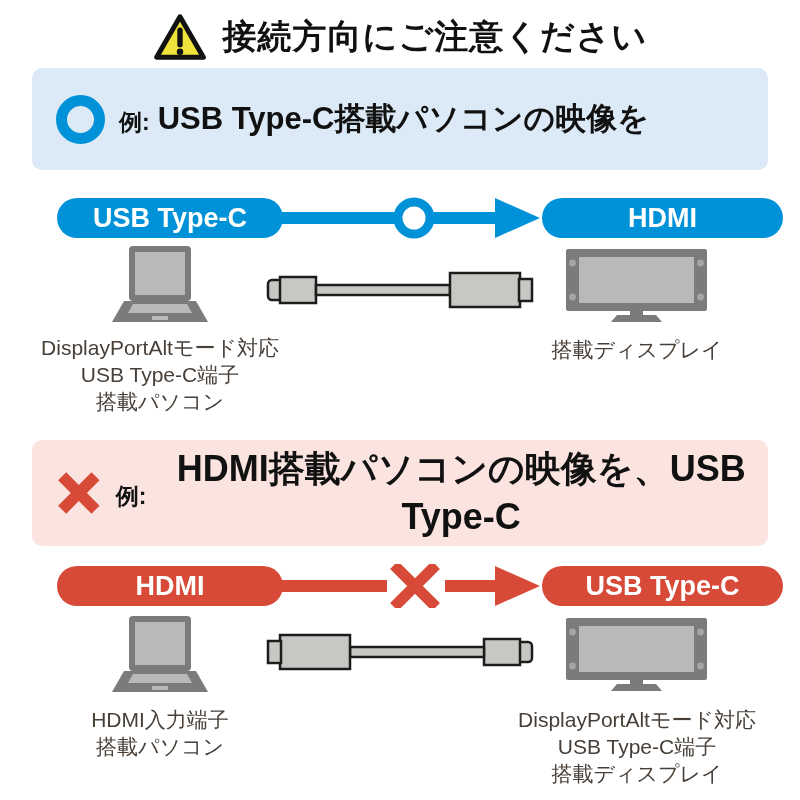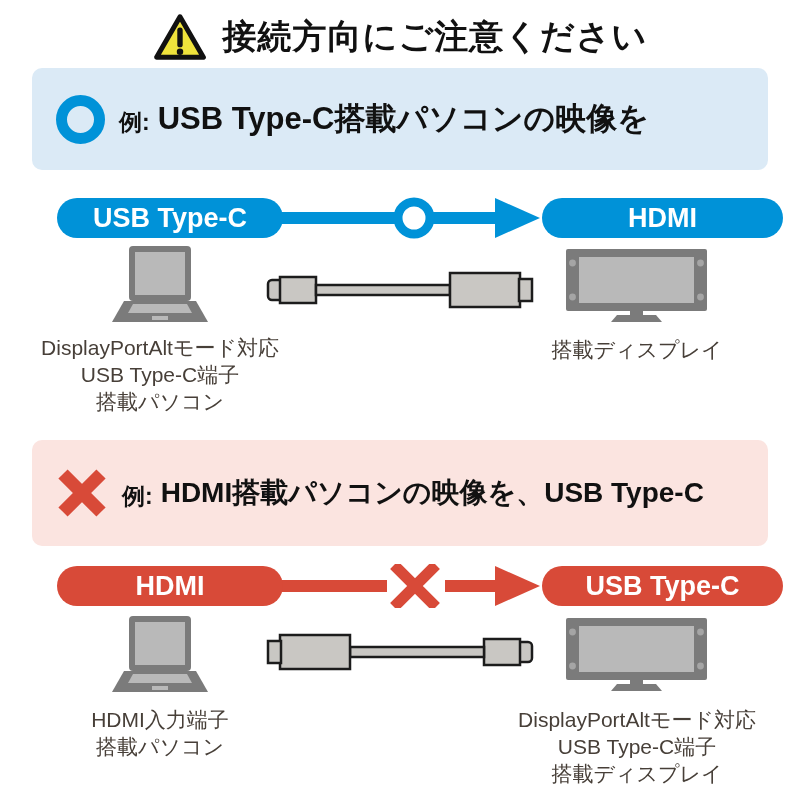--- a/index.html
+++ b/index.html
@@ -14,21 +14,21 @@
 
   
   .ex-box { position:absolute; left:32px; width:736px; border-radius:10px;
             display:flex; align-items:center; padding-left:24px; }
   .ex-box.good { top:68px; height:102px; background:var(--blue_bg); }
   .ex-box.bad  { top:440px; height:106px; background:var(--red_bg); }
   .ring-mark { width:49px; height:49px; border:11px solid var(--blue);
                border-radius:50%; background:transparent; flex:0 0 auto; }
   .ex-prefix { font-size:23px; font-weight:800; color:var(--ink); margin:6px 8px 0 14px; flex:0 0 auto; }
   .ex-text { font-size:31px; font-weight:800; color:var(--ink); line-height:1.32; letter-spacing:0; }
-  .ex-box.bad .ex-text { font-size:28px;text-align:center; }
+  .ex-box.bad .ex-text { font-size:36px;text-align:center; }
 
   
   .flow { position:absolute; left:17px; width:800px; height:44px; }
   .flow.good { top:196px; }
   .flow.bad  { top:564px; }
   .flow svg.connector { position:absolute; left:0; top:0; }
   .pill { position:absolute; top:2px; height:40px; border-radius:20px; color:#fff;
           font-size:27px; font-weight:800; display:flex; align-items:center; justify-content:center; }
   .pill.src { left:40px;  width:226px; }
   .pill.dst { left:525px; width:241px; }

